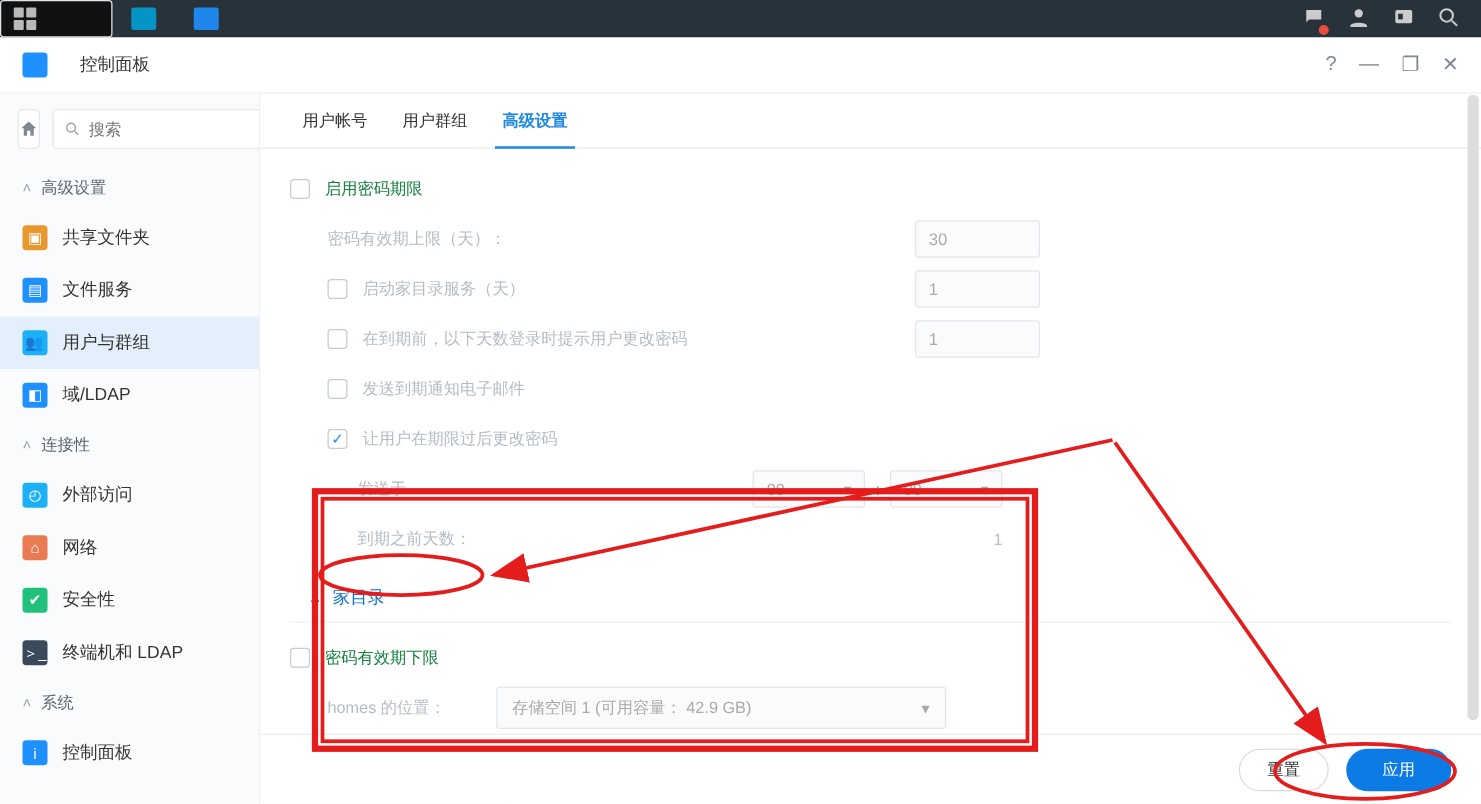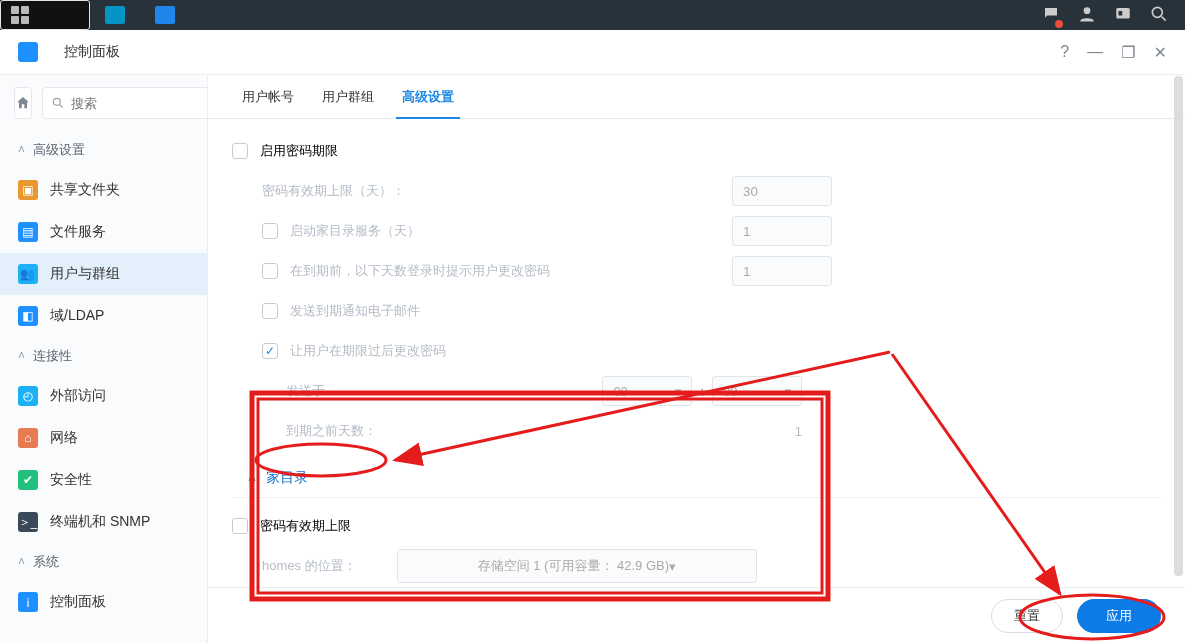--- a/index.html
+++ b/index.html
@@ -82,27 +82,27 @@
   .tab { padding:0 14px; display:flex; align-items:center; font-size:13px; color:#333; cursor:pointer; position:relative;}
   .tab.active { color:#1e88e5; font-weight:600;}
   .tab.active::after{ content:""; position:absolute; left:8px; right:8px; bottom:-1px; height:2px; background:#1e88e5;}
   .form-area { padding: 14px 24px; overflow:auto; position:relative; flex:1;}
   .row { display:flex; align-items:center; min-height:36px; margin-bottom:4px;}
   .indent1 { padding-left:30px;}
   .indent2 { padding-left:54px;align-items:center;}
   .chk { width:16px; height:16px; border:1px solid #c5ccd6; border-radius:3px; background:#fff; margin-right:12px; display:inline-flex; align-items:center; justify-content:center;}
   .chk.checked::after{ content:"✓"; color:#1e88e5; font-size:12px; line-height:1;}
   .label-dis { color:#b5bcc6; }
-  .label { color:#000000; }
+  .label { color:#15803d; }
   .num-input { width:100px; height:30px; border:1px solid #e1e5ea; background:#fafbfc; border-radius:3px; padding:0 10px; color:#aaa; margin-left:auto;}
   .inputs-right { margin-left:auto; display:flex; gap:8px; align-items:center; color:#888;}
   .sel { width:90px; height:30px; border:1px solid #e1e5ea; background:#fafbfc; border-radius:3px; padding:0 10px; display:flex; align-items:center; justify-content:space-between; color:#aaa;}
   .section-head { display:flex; align-items:center; gap:10px; color:#0f6fcf; font-size:14px; font-weight:500; padding:6px 0 10px 16px; border-bottom:1px solid #eef1f4; margin-bottom:10px;}
   .section-head .chev2 { color:#0f6fcf;}
-  .wide-input{ margin-left:40px; width:360px; height:34px; border:1px solid #e1e5ea; background:#fafbfc; border-radius:3px; padding:0 12px; color:#aaa; display:flex; align-items:center; justify-content:center;}
+  .wide-input{ margin-left:40px; width:360px; height:34px; border:1px solid #e1e5ea; background:#fafbfc; border-radius:3px; padding:0 12px; color:#aaa; display:flex; align-items:center; justify-content:space-between;}
 
   
   .bottom-bar { height:56px; border-top:1px solid #eaedf0; display:flex; align-items:center; justify-content:flex-end; gap:14px; padding:0 24px;}
   .btn { height:34px; padding:16px 28px; border-radius:17px; border:1px solid #d7dce2; background:#fff; color:#333; display:inline-flex; align-items:center; font-size:13px; cursor:pointer;}
   .btn.primary { background:#0d7be6; color:#fff; border-color:#0d7be6;}
   .btn.reset{ padding:0 22px;}
   svg.anno-svg { position:absolute; left:0; top:0; width:1185px; height:643px; pointer-events:none;}
   .scroll-thumb { position:absolute; right:2px; top:76px; width:9px; height:500px; background:#ddd; border-radius:4px;}
 </style>
 </head>
@@ -215,21 +215,21 @@
     <div class="side-item">
       <span class="si-icon redish">⌂</span>
       <span>网络</span>
     </div>
     <div class="side-item">
       <span class="si-icon green">✔</span>
       <span>安全性</span>
     </div>
     <div class="side-item">
       <span class="si-icon dark">＞_</span>
-      <span>终端机和 SNMP</span>
+      <span>终端机和 LDAP</span>
     </div>
 
     <div class="cat-head">
       <span class="chev">˄</span>
       <span>系统</span>
     </div>
     <div class="side-item">
       <span class="si-icon info">ℹ</span>
       <span>控制面板</span>
     </div>
@@ -288,21 +288,21 @@
         <div class="inputs-right" style="flex:1; justify-content:flex-end; text-align:right; color:#bbb;">1</div>
       </div>
 
       <div style="height:10px;"></div>
       <div class="section-head">
         <span class="chev2">˄</span>
         <span>家目录</span>
       </div>
       <div class="row">
         <span class="chk"></span>
-        <span class="label">密码有效期上限</span>
+        <span class="label">密码有效期下限</span>
       </div>
       <div class="row indent1" style="width:670px;">
         <span class="label-dis">homes 的位置：</span>
         <div class="wide-input">
           <span>存储空间 1 (可用容量： 42.9 GB)</span>
           <span>▾</span>
         </div>
       </div>
 
     </div>

